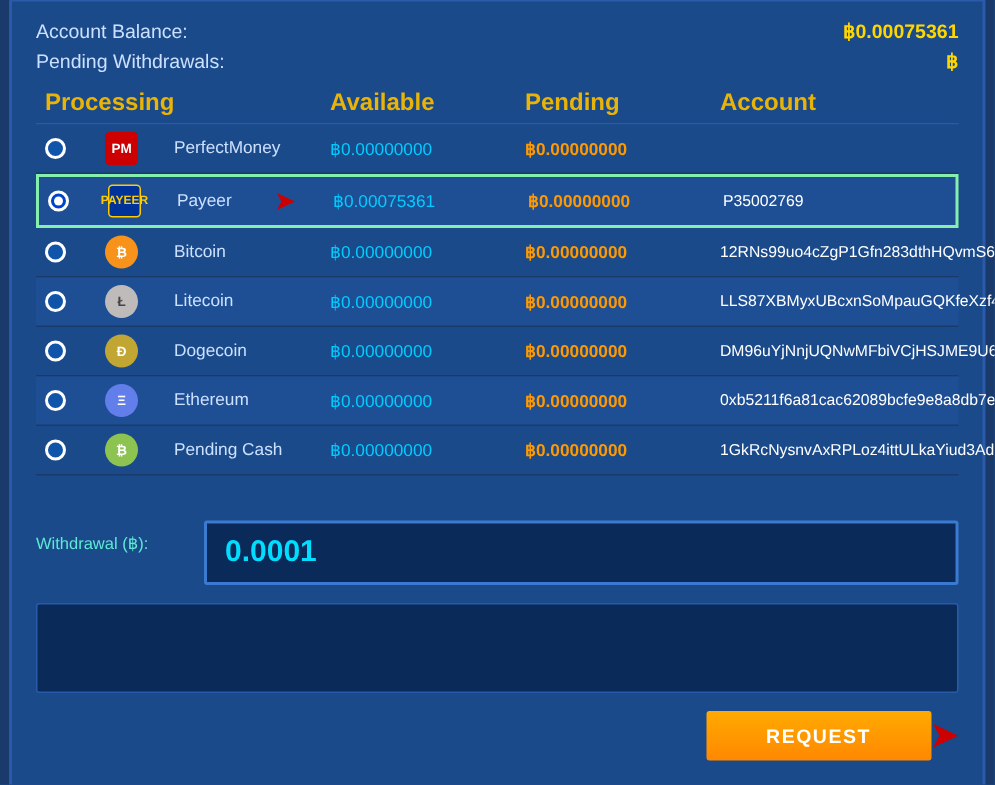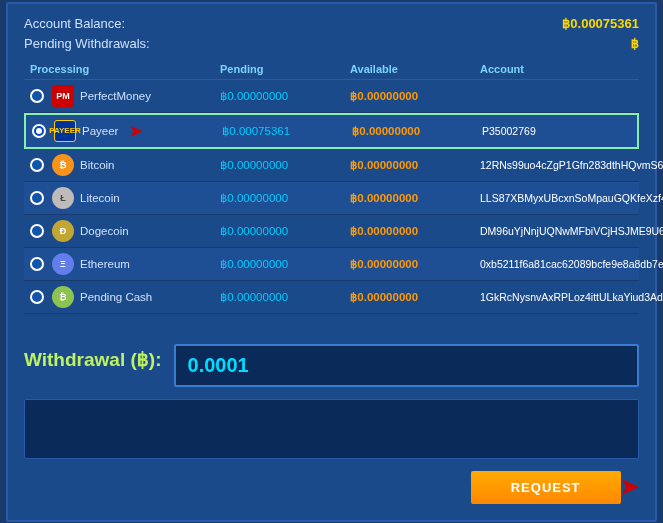--- a/index.html
+++ b/index.html
@@ -34,44 +34,44 @@
     }
     .table-wrapper {
       margin-top: 8px;
       background: #1a4a8a;
     }
     .table-header {
       display: grid;
       grid-template-columns: 190px 130px 130px 1fr;
       background: #1a4a8a;
       padding: 4px 6px;
-      font-size: 11px;
-      font-weight: bold;
-      color: #7dd3fc;
+      font-size: 16px;
+      font-weight: bold;
+      color: #eab308;
       border-bottom: 1px solid #2a5aaa;
     }
     .table-row {
       display: grid;
       grid-template-columns: 190px 130px 130px 1fr;
       padding: 5px 6px;
       font-size: 11.5px;
       color: #cce0ff;
       border-bottom: 1px solid #1a3a6b;
       align-items: center;
     }
     .table-row:nth-child(odd) {
       background: #1e4f95;
     }
     .table-row:nth-child(even) {
       background: #1a4a8a;
     }
     .processing-cell {
       display: flex;
       align-items: center;
-      gap: 6px;
+      gap: 24px;
     }
     .coin-icon {
       width: 22px;
       height: 22px;
       border-radius: 3px;
       display: flex;
       align-items: center;
       justify-content: center;
       font-size: 9px;
       font-weight: bold;
@@ -113,25 +113,24 @@
       background: #ffffff;
     }
 
     .withdrawal-section {
       margin-top: 18px;
       display: flex;
       align-items: center;
       gap: 12px;
     }
     .withdrawal-label {
-      font-size: 19px;
-      color: #bef264;
+      font-size: 11px;
+      color: #5eead4;
       white-space: nowrap;
       min-width: 100px;
-      font-weight: bold;
     }
     .withdrawal-input-wrapper {
       flex: 1;
       position: relative;
       display: flex;
       align-items: flex-end;
       margin-top: 12px;
     }
     .withdrawal-input {
       width: 100%;
@@ -185,22 +184,22 @@
     <span class="value">฿0.00075361</span>
   </div>
   <div class="info-row">
     <span>Pending Withdrawals:</span>
     <span class="value">฿</span>
   </div>
 
   <div class="table-wrapper">
     <div class="table-header">
       <span>Processing</span>
+      <span>Available</span>
       <span>Pending</span>
-      <span>Available</span>
       <span>Account</span>
     </div>
 
     <div class="table-row">
       <div class="processing-cell">
         <div class="radio-circle"></div>
         <div class="coin-icon pm-icon">PM</div>
         <span>PerfectMoney</span>
       </div>
       <span class="available-value">฿0.00000000</span>

